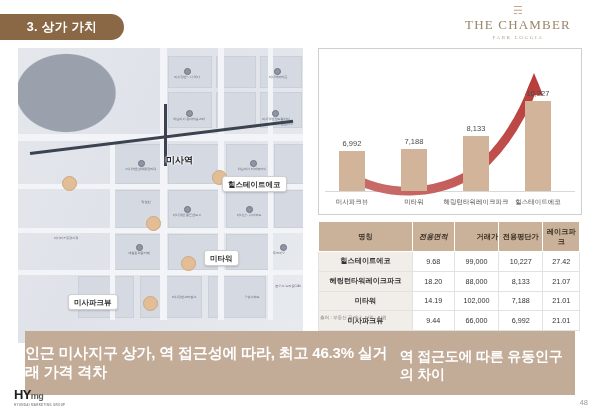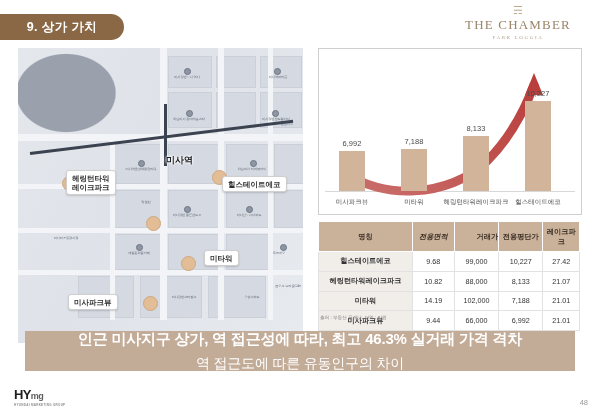--- a/index.html
+++ b/index.html
@@ -99,44 +99,44 @@
   .tbl th{
     background:#c9b19a;color:#3b2f24;font-weight:bold;
     padding:4.5px 0;border:1px solid #ffffff;text-align:center;
   }
   .tbl td{
     padding:4.4px 0;border:1px solid #e2e2e2;text-align:center;background:#ffffff;
   }
   .tbl td.name{background:#f1ede9;font-weight:bold;color:#333;}
   
   .banner{
-    position:absolute;left:25px;top:331px;width:550px;height:40px;
+    position:absolute;left:25px;top:331px;width:550px;height:64px;
     background:#c2ab97;color:#ffffff;
-    display:flex;flex-direction:column;align-items:center;justify-content:center;
+    display:flex;flex-direction:row;align-items:center;justify-content:center;
   }
   .banner-l1{font-size:15px;font-weight:bold;letter-spacing:-.2px;}
-  .banner-l2{font-size:14px;font-weight:normal;letter-spacing:-.2px;margin-top:6px;}
+  .banner-l2{font-size:14px;font-weight:bold;letter-spacing:-.2px;margin-top:6px;}
   
   .foot-logo{
     position:absolute;left:14px;bottom:8px;
     font-size:13px;font-weight:bold;color:#1e1e1e;letter-spacing:-.6px;
   }
   .foot-logo .mg{font-size:9px;color:#5d5d5d;}
   .foot-logo .tag{
     display:block;font-size:3px;color:#8d8d8d;letter-spacing:.3px;margin-top:1px;
   }
   .page-no{
     position:absolute;right:12px;bottom:8px;font-size:7.5px;color:#9a9a9a;
   }
 </style>
 </head>
 <body>
 
 <div class="hdr-tab">
-  <span>9. 상가 가치</span>
+  <span>3. 상가 가치</span>
 </div>
 
 <div class="brand">
   <span class="brand-mark">☴</span>
   <span class="brand-name">THE CHAMBER</span>
   <span class="brand-sub">PARK LOGGIA</span>
 </div>
 
 <div class="map">
 
@@ -205,22 +205,20 @@
   <div class="mp-txt" style="left:250px;top:236px;width:40px;">본오스 브라운Cafe</div>
 
   <div class="mp-station" style="left:148px;top:106px;">미사역</div>
 
   <div class="mp-pin" style="left:128px;top:168px;"></div>
   <div class="mp-pin" style="left:194px;top:122px;"></div>
   <div class="mp-pin" style="left:163px;top:208px;"></div>
   <div class="mp-pin" style="left:125px;top:248px;"></div>
   <div class="mp-pin" style="left:44px;top:128px;"></div>
 
-  <div class="mp-lbl" style="left:48px;top:122px;white-space:pre-line;">헤링턴타워
-레이크파크</div>
   <div class="mp-lbl" style="left:204px;top:128px;">힐스테이트에코</div>
   <div class="mp-lbl" style="left:186px;top:202px;">미타워</div>
   <div class="mp-lbl" style="left:50px;top:246px;">미사파크뷰</div>
 </div>
 
 <div class="chart-panel">
   <div class="plot">
     <div class="axis"></div>
 
     <svg width="262" height="165" style="position:absolute;left:0;top:0;">
@@ -267,21 +265,21 @@
   <tbody>
     <tr>
       <td class="name">힐스테이트에코</td>
       <td>9.68</td>
       <td>99,000</td>
       <td>10,227</td>
       <td>27.42</td>
     </tr>
     <tr>
       <td class="name">헤링턴타워레이크파크</td>
-      <td>10.82</td>
+      <td>18.20</td>
       <td>88,000</td>
       <td>8,133</td>
       <td>21.07</td>
     </tr>
     <tr>
       <td class="name">미타워</td>
       <td>14.19</td>
       <td>102,000</td>
       <td>7,188</td>
       <td>21.01</td>

